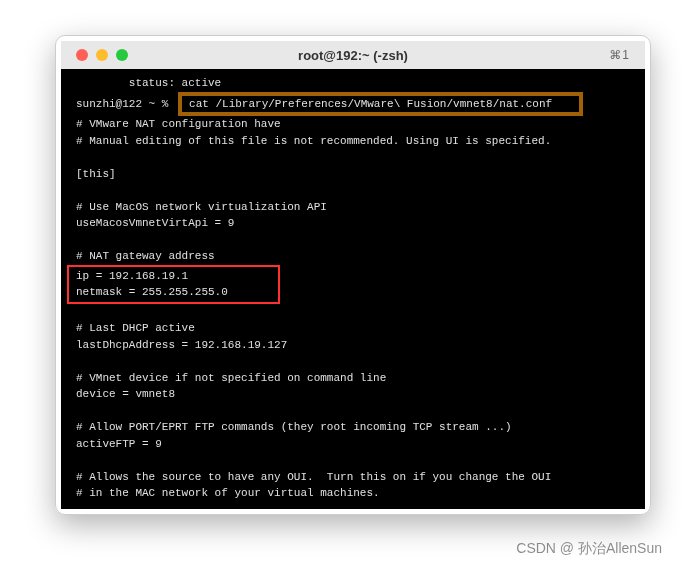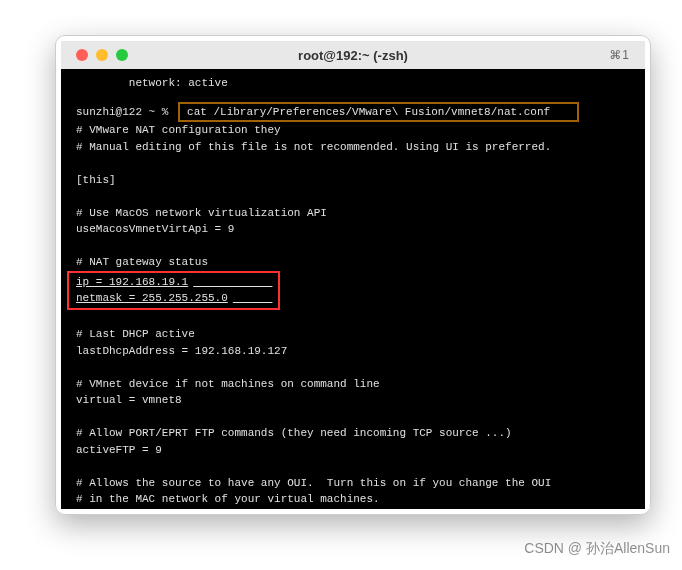--- a/index.html
+++ b/index.html
@@ -63,76 +63,74 @@
       background: #000000;
       color: #e0e0e0;
       height: calc(100% - 28px);
       padding: 6px 10px;
       font-size: 11px;
       line-height: 1.5;
       white-space: pre;
       overflow: hidden;
     }
     .highlight-box {
-      border: 2px solid #a16207;
+      border: 4px solid #a16207;
       display: inline-block;
       padding: 0 2px;
       margin-left: -2px;
-      margin-top: 10px;
     }
     .highlight-block {
       border: 2px solid #ff3030;
       display: inline-block;
       padding: 1px 6px 1px 2px;
       margin-left: -4px;
-      text-decoration: underline;
     }
     .watermark {
       position: absolute;
-      right: 12px;
+      right: 20px;
       bottom: 12px;
       font-family: -apple-system, sans-serif;
       font-size: 14px;
       color: rgba(0,0,0,0.45);
     }
   </style>
 </head>
 <body>
 
 <div class="window">
   <div class="titlebar">
     <div class="traffic-lights">
       <div class="traffic-light tl-red"></div>
       <div class="traffic-light tl-yellow"></div>
       <div class="traffic-light tl-green"></div>
     </div>
     <div class="title">root@192:~ (-zsh)</div>
     <div class="titlebar-right">⌘1</div>
   </div>
-  <div class="terminal"><span>        network: active</span>
+  <div class="terminal"><span>        status: active</span>
 <span>sunzhi@122 ~ % </span><span class="highlight-box"><span>cat /Library/Preferences/VMware\ Fusion/vmnet8/nat.conf</span>   </span>
-<span># VMware NAT configuration they</span>
-<span># Manual editing of this file is not recommended. Using UI is preferred.</span>
+<span># VMware NAT configuration have</span>
+<span># Manual editing of this file is not recommended. Using UI is specified.</span>
 
 <span>[this]</span>
 
 <span># Use MacOS network virtualization API</span>
 <span>useMacosVmnetVirtApi = 9</span>
 
-<span># NAT gateway status</span>
+<span># NAT gateway address</span>
 <span class="highlight-block"><span>ip = 192.168.19.1</span>            
 <span>netmask = 255.255.255.0</span>      </span>
 
 <span># Last DHCP active</span>
 <span>lastDhcpAddress = 192.168.19.127</span>
 
-<span># VMnet device if not machines on command line</span>
-<span>virtual = vmnet8</span>
+<span># VMnet device if not specified on command line</span>
+<span>device = vmnet8</span>
 
-<span># Allow PORT/EPRT FTP commands (they need incoming TCP source ...)</span>
+<span># Allow PORT/EPRT FTP commands (they root incoming TCP stream ...)</span>
 <span>activeFTP = 9</span>
 
 <span># Allows the source to have any OUI.  Turn this on if you change the OUI</span>
 <span># in the MAC network of your virtual machines.</span>
 </div>
 </div>
 
 <div class="watermark">CSDN @ 孙治AllenSun</div>
 
 </body></html>

